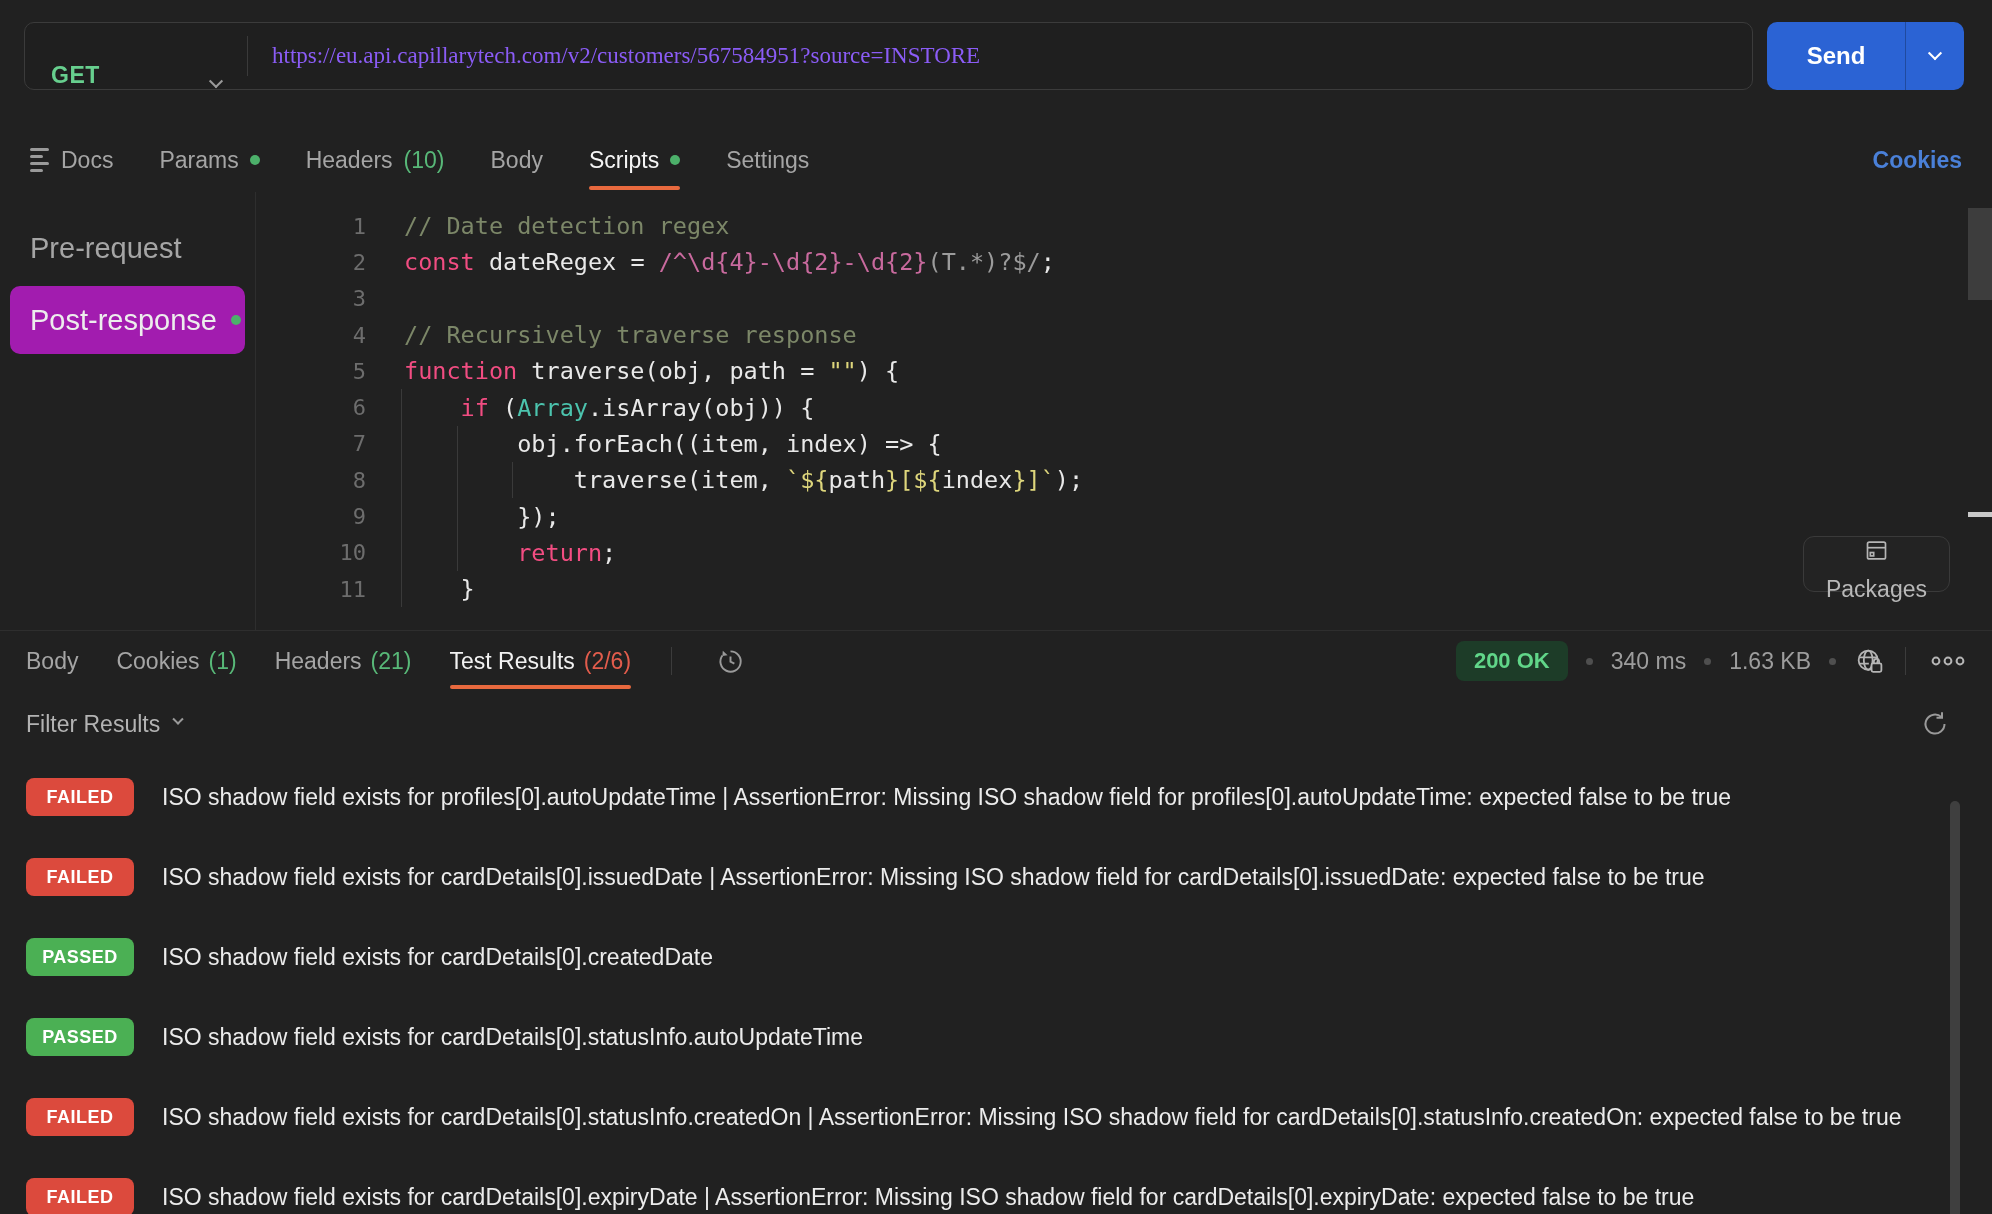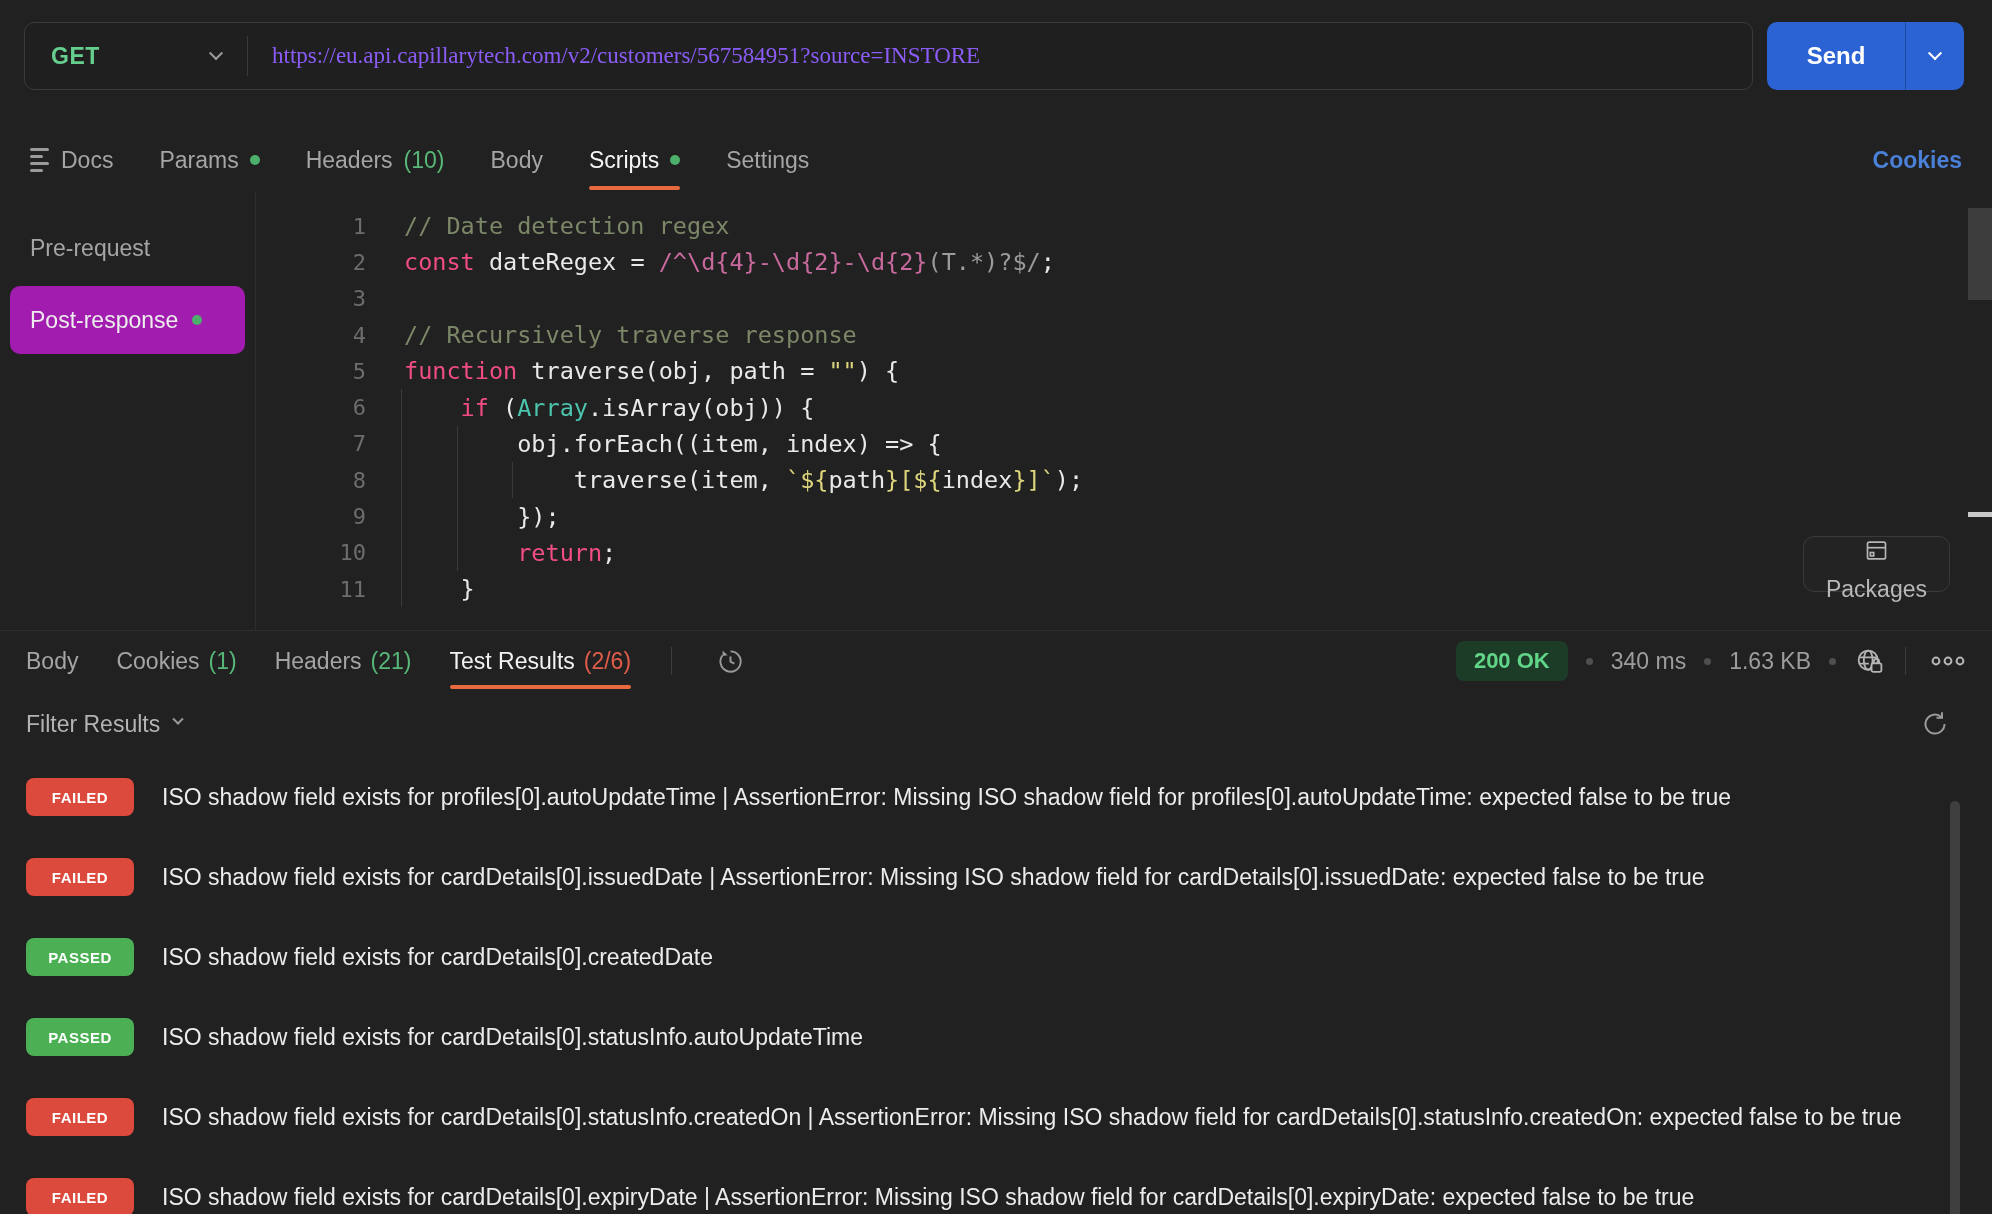--- a/index.html
+++ b/index.html
@@ -7,21 +7,21 @@
   #app {
     position:relative; width:1992px; height:1214px; overflow:hidden;
     background:#212121; font-family:"Liberation Sans", sans-serif; color:#e9e9e9;
   }
   
   #topbar { position:absolute; top:22px; left:24px; right:28px; height:68px; display:flex; gap:14px; }
   .url-box {
     flex:1; height:68px; border:1px solid #3b3b3b; border-radius:10px;
     background:#1f1f1f; display:flex; align-items:center; overflow:hidden;
   }
-  .method { width:222px; height:100%; display:flex; align-items:center; justify-content:space-between;
+  .method { width:222px; height:100%; display:flex; align-items:flex-end; justify-content:space-between;
     padding:0 26px; cursor:pointer; }
   .method-label { color:#67cf8e; font-size:23px; font-weight:600; letter-spacing:0.5px; }
   .chev { width:10px; height:10px; border-right:2px solid #9a9a9a; border-bottom:2px solid #9a9a9a;
     transform:rotate(45deg) translate(-2px,-2px); }
   .chev-white { border-color:#fff; }
   .chev-sm { width:8px; height:8px; }
   .vdiv { width:1px; height:40px; background:#3a3a3a; }
   .url-input { flex:1; height:100%; background:transparent; border:none; outline:none;
     color:#8b5cf6; font-size:23px; padding:0 20px 0 24px; font-family:Liberation Serif, serif; }
   .send-btn { width:197px; height:68px; border-radius:10px; background:#2b63d4; display:flex;
@@ -41,21 +41,21 @@
   .count-green { color:#58b878; }
   .cookies-link { margin-left:auto; color:#4a80d8; font-size:23px; font-weight:600; cursor:pointer; }
   .docs-icon { display:flex; flex-direction:column; gap:4px; margin-right:1px; }
   .docs-icon i { display:block; height:3px; background:#9a9a9a; border-radius:2px; }
   .docs-icon i:nth-child(1){ width:19px; } .docs-icon i:nth-child(2){ width:13px; }
   .docs-icon i:nth-child(3){ width:19px; } .docs-icon i:nth-child(4){ width:13px; }
   
   #script-panel { position:absolute; top:192px; left:0; height:438px; right:0; display:flex; }
   #script-sidebar { width:256px; border-right:1px solid #2e2e2e; padding:30px 10px 0 10px; }
   .side-item { height:52px; display:flex; align-items:center; gap:14px; padding-left:20px;
-    color:#a5a5a5; font-size:23px; border-radius:10px; cursor:pointer; }
+    color:#a5a5a5; font-size:29px; border-radius:10px; cursor:pointer; }
   .side-item.active { margin-top:12px; height:68px; background:#a21caf; color:#ededed; font-weight:500; }
   #editor { position:relative; flex:1; padding-top:16px; overflow:hidden; }
   .code-line { position:relative; height:36.3px; display:flex; align-items:center;
     font-family:"DejaVu Sans Mono", monospace; font-size:23.5px; white-space:pre; }
   .ln { width:110px; text-align:right; color:#6d6d6d; font-size:22px; flex:none; }
   .code { margin-left:38px; }
   .indent-guide { position:absolute; top:0; bottom:0; width:1px; background:#3a3a3a; }
   .c-com{ color:#7c8768; } .c-kw{ color:#f24d82; } .c-wh{ color:#e9e9e9; }
   .c-cls{ color:#4cc4ae; } .c-re{ color:#c96a9e; } .c-gy{ color:#9b9b9b; } .c-str{ color:#ded67c; }
   #editor-scrollbar { position:absolute; top:0; right:0; width:24px; height:100%; }
@@ -84,21 +84,21 @@
   .sep-dot { width:7px; height:7px; border-radius:50%; background:#4f4f4f; }
   .meta { color:#9d9d9d; font-size:23px; }
   
   #filter-row { height:66px; padding:0 26px; display:flex; align-items:center; gap:14px;
     color:#b3b3b3; font-size:23px; }
   .refresh-wrap { margin-left:auto; margin-right:16px; cursor:pointer; }
   
   #results-list { padding-left:26px; padding-right:60px; overflow:hidden; }
   .result-row { height:80px; display:flex; align-items:center; gap:28px; white-space:nowrap; overflow:hidden; }
   .badge { min-width:108px; height:38px; padding:0 10px; border-radius:8px; display:flex; align-items:center;
-    justify-content:center; color:#fff; font-size:15px; font-weight:700; letter-spacing:0.5px; flex:none; }
+    justify-content:center; color:#fff; font-size:18px; font-weight:700; letter-spacing:0.5px; flex:none; }
   .badge-failed { background:#dc4a3d; }
   .badge-passed { background:#4bb054; }
   .result-text { font-size:23px; color:#ececec; }
   #results-scroll-thumb { position:absolute; right:32px; top:170px; bottom:0; width:10px;
     background:#3f3f3f; border-radius:6px 6px 0 0; }
   svg { display:block; }
 </style>
 </head>
 <body>
 

